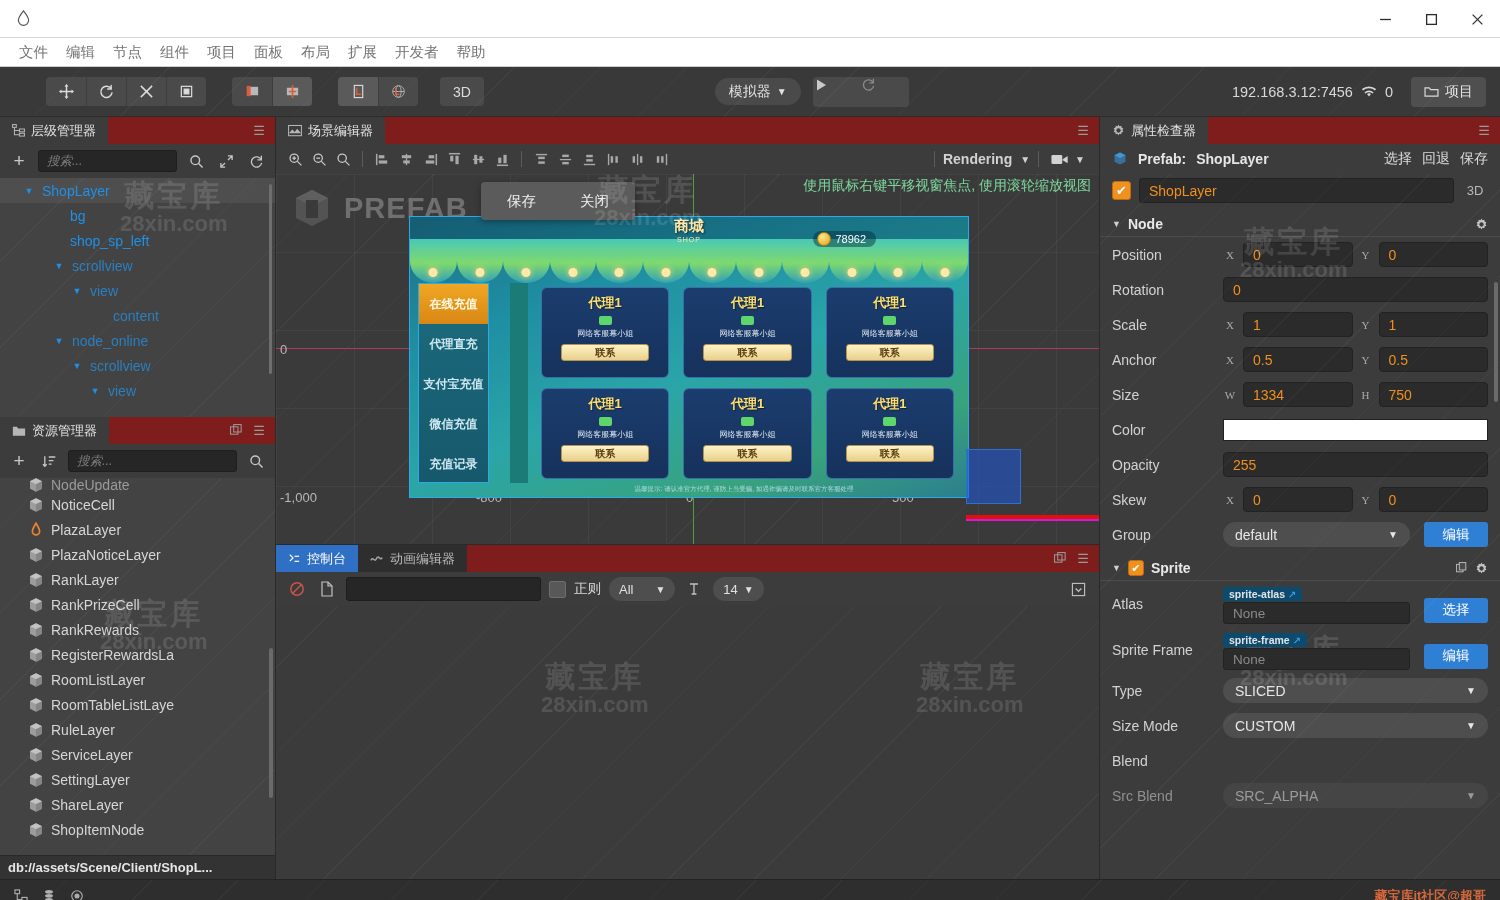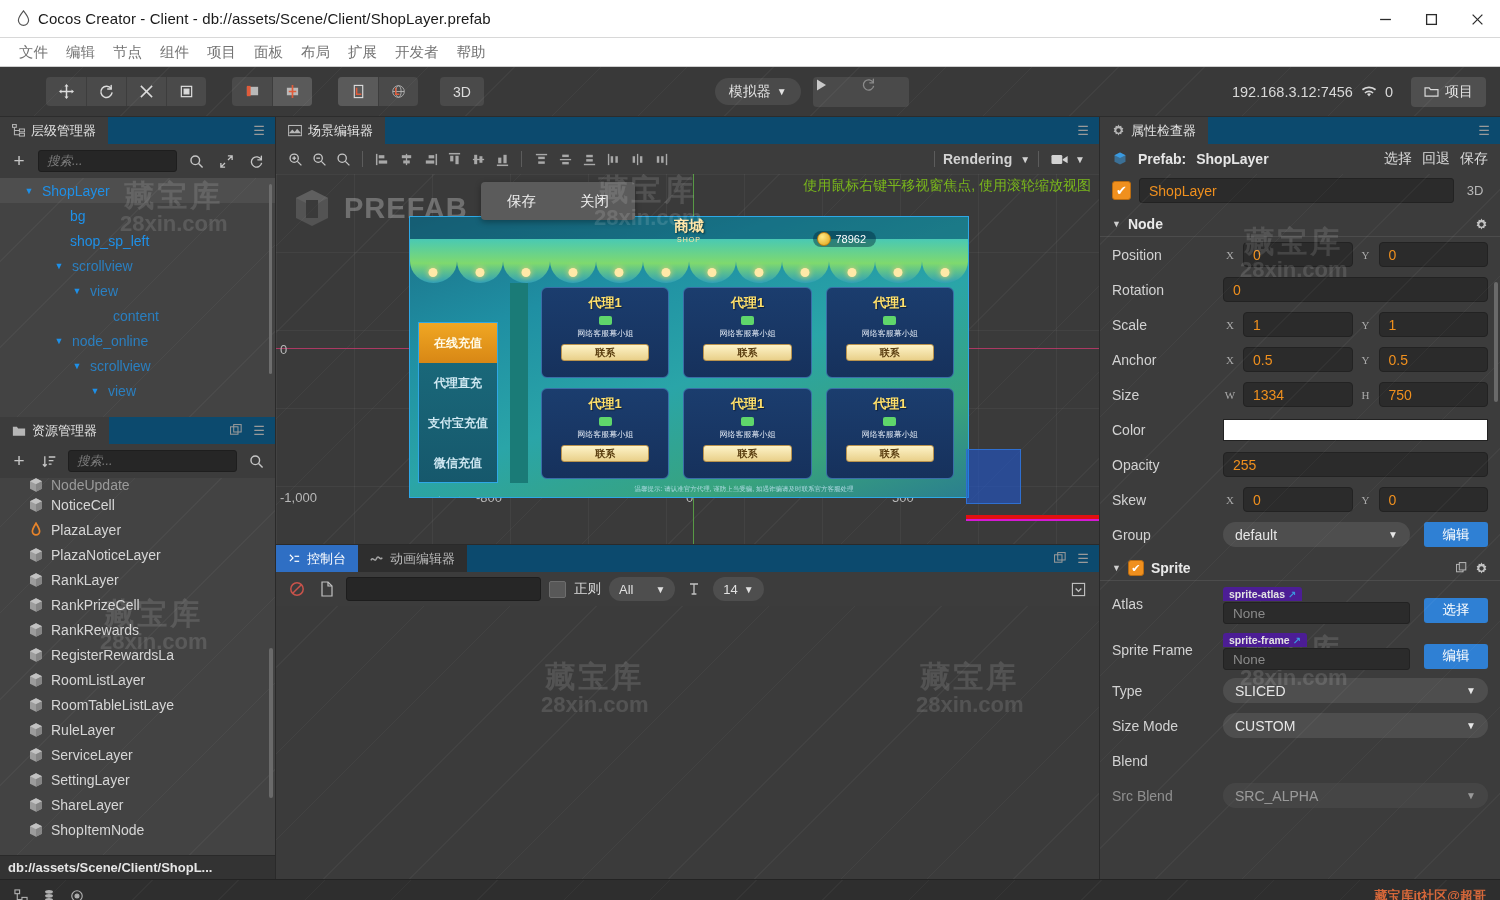--- a/index.html
+++ b/index.html
@@ -47,21 +47,21 @@
               display:flex; align-items:center; gap:6px; color:#e4e4e4; font-size:14px; }
 
   
   .workspace { height:762px; display:flex; background:#2b2b2b; }
   .col-left { width:275px; display:flex; flex-direction:column; background:#3c3c3c; }
   .col-mid { flex:1; display:flex; flex-direction:column; background:#3c3c3c; border-left:1px solid #2a2a2a; border-right:1px solid #2a2a2a;}
   .col-right { width:400px; display:flex; flex-direction:column; background:#3c3c3c; }
 
   
   .panel { background:#3c3c3c; display:flex; flex-direction:column; min-height:0; }
-  .panel-tabs { height:27px; background:#0c4a6e; display:flex; align-items:stretch; position:relative; }
+  .panel-tabs { height:27px; background:#7f1d1d; display:flex; align-items:stretch; position:relative; }
   .ptab { display:flex; align-items:center; gap:6px; padding:0 12px; font-size:13px; color:#b9b9b9;
           background:#2e2e2e; }
   .ptab.active { background:#3c3c3c; color:#e2e2e2; }
   .ptab.console-active { background:#2f6fc4; color:#fff; }
   .ptab-spacer { flex:1; }
   .ptab-icons { display:flex; align-items:center; gap:10px; padding-right:10px; color:#9a9a9a; }
 
   .panel-toolbar { height:34px; display:flex; align-items:center; gap:8px; padding:0 8px; background:#3c3c3c; }
   .srch { flex:1; height:22px; background:#262626; border:1px solid #1e1e1e; border-radius:3px;
           display:flex; align-items:center; padding:0 8px; color:#7d7d7d; font-style:italic; font-size:12.5px; }
@@ -93,21 +93,21 @@
     background-image:linear-gradient(rgba(255,255,255,.045) 1px, transparent 1px),
                      linear-gradient(90deg, rgba(255,255,255,.045) 1px, transparent 1px);
     background-size:78px 78px; }
   .prefab-badge { position:absolute; left:14px; top:12px; display:flex; align-items:center; gap:10px;
                   opacity:.30; }
   .prefab-badge .pf-text { font-size:29px; font-weight:bold; color:#e9e9e9; letter-spacing:1px; }
   .axis-x { position:absolute; left:0; right:0; top:174px; height:1px; background:#c0396b; opacity:.85;}
   .axis-y { position:absolute; top:0; bottom:0; left:417px; width:1px; background:#64c24a; opacity:.7;}
   .ruler-lbl { position:absolute; font-size:13px; color:#b8b8b8; }
 
-  .hint-text { position:absolute; top:3px; right:8px; font-size:14px; color:#84cc16; opacity:.85; white-space:nowrap;}
+  .hint-text { position:absolute; top:3px; right:8px; font-size:14px; color:#86efac; opacity:.85; white-space:nowrap;}
 
   
   .game-frame { position:absolute; left:133px; top:42px; width:560px; height:282px;
                 border:1px solid #2ea8e6; overflow:hidden; }
   .game-bg { position:absolute; inset:0;
              background:linear-gradient(160deg,#1c6f86 0%, #1f8fa3 28%, #2aa5a8 55%, #38a37d 80%, #2b7f8e 100%); }
   .lanterns { position:absolute; top:22px; left:0; right:0; height:44px; display:flex; }
   .lant { flex:1; height:44px; border-radius:0 0 50% 50%;
           background:linear-gradient(180deg,#49c9b4 0%, #7fd96e 55%, #2f9fb8 100%); position:relative; }
   .lant::after { content:""; position:absolute; left:50%; bottom:6px; transform:translateX(-50%);
@@ -115,22 +115,22 @@
   .gm-topbar { position:absolute; top:0; left:0; right:0; height:24px; background:rgba(10,60,80,.35); }
   .coin-box { position:absolute; right:92px; top:14px; display:flex; align-items:center; gap:4px;
               background:rgba(0,40,60,.45); border-radius:9px; padding:1px 10px 1px 4px; }
   .coin { width:14px; height:14px; border-radius:50%;
           background:radial-gradient(circle at 35% 32%, #ffe985, #e0a215); border:1px solid #b9790d;}
   .coin-val { font-size:11px; color:#fff; }
   .shop-title { position:absolute; left:50%; top:0; transform:translateX(-50%); text-align:center;}
   .shop-title .cn { font-size:15px; color:#ffe6a6; font-weight:bold; text-shadow:1px 1px 2px #00000090;}
   .shop-title .en { font-size:7px; color:#ffe6a6; letter-spacing:1px; }
 
-  .left-menu { position:absolute; left:8px; top:66px; width:80px; bottom:14px;
-               background:linear-gradient(180deg,#1b6d7e,#16586c); border:1px solid #2ea8e6;margin-top:39px; }
+  .left-menu { position:absolute; left:8px; top:66px; width:71px; bottom:14px;
+               background:linear-gradient(180deg,#1b6d7e,#16586c); border:1px solid #2ea8e6; }
   .lm-item { height:40px; display:flex; align-items:center; justify-content:center;
              font-size:12px; color:#cfe8f2; font-weight:bold; }
   .lm-item.on { background:linear-gradient(180deg,#f0a723,#d88715); color:#fffbe8; }
   .teal-strip { position:absolute; left:100px; top:66px; width:18px; bottom:14px; background:#1a7b77; }
 
   .cards { position:absolute; left:125px; right:8px; top:66px; bottom:14px;
            display:grid; grid-template-columns:repeat(3,1fr); grid-template-rows:repeat(2,1fr);
            gap:10px 14px; padding:4px 6px; }
   .card { background:linear-gradient(180deg,#1b3d6e,#16315c); border:1px solid #3a6ea8; border-radius:6px;
           display:flex; flex-direction:column; align-items:center; padding-top:6px; }
@@ -183,21 +183,21 @@
   .field { flex:1; height:25px; background:#2b2b2b; border:1px solid #222; border-radius:4px;
            display:flex; align-items:center; padding:0 9px; color:#f0901e; font-size:14px;}
   .field.wide { flex:1; }
   .color-field { flex:1; height:22px; background:#fff; border:1px solid #222; }
   .dropdown { flex:1; height:25px; background:#4e4e4e; border-radius:13px; padding:0 12px;
               display:flex; align-items:center; color:#e6e6e6; font-size:14px; }
   .dropdown .spacer { flex:1; }
   .blue-btn { width:64px; height:25px; background:#2f80d4; border-radius:3px; color:#fff;
               font-size:13.5px; display:flex; align-items:center; justify-content:center; }
   .asset-field { flex:1; position:relative; height:30px; }
-  .asset-tag { position:absolute; left:0; top:-2px; background:#4c1d95; border-radius:3px 3px 0 0;
+  .asset-tag { position:absolute; left:0; top:-2px; background:#0c4a6e; border-radius:3px 3px 0 0;
                padding:1px 6px; font-size:10.5px; font-weight:bold; color:#e3e3e3; display:flex; gap:3px; align-items:center;}
   .asset-tag .lnk { color:#3a9ae0; font-size:10px; }
   .asset-input { position:absolute; left:0; right:0; top:13px; height:22px; background:#2b2b2b;
                  border:1px solid #222; border-radius:3px; display:flex; align-items:center; padding:0 9px;
                  color:#8a8a8a; font-size:13.5px; }
   .insp-scroll { position:absolute; right:2px; top:108px; width:4px; height:120px; background:#6a6a6a; border-radius:2px;}
 
   
   .statusbar { height:33px; background:#2e2e2e; display:flex; align-items:center; padding:0 14px;
                gap:14px; border-top:1px solid #232323; position:relative;}
@@ -215,21 +215,20 @@
 </style>
 </head>
 <body>
 
 <div class="titlebar">
   <span class="tb-logo">
     <svg width="17" height="17" viewBox="0 0 20 20">
         <path d="M10 1 C6 6 4 9 4 12 a6 6 0 0 0 12 0 c0-3-2-6-6-11z" fill="none" stroke="#555" stroke-width="1.4"></path>
       </svg>
   </span>
-  <span class="tb-title">Cocos Creator - Client - db://assets/Scene/Client/ShopLayer.prefab</span>
   <div class="win-btns">
     <div class="win-btn">
       <svg width="13" height="13" viewBox="0 0 12 12">
           <line x1="1" y1="6" x2="11" y2="6" stroke="currentColor" stroke-width="1.2"></line>
         </svg>
     </div>
     <div class="win-btn">
       <svg width="13" height="13" viewBox="0 0 12 12">
           <rect x="1.5" y="1.5" width="9" height="9" fill="none" stroke="currentColor" stroke-width="1.2"></rect>
         </svg>

